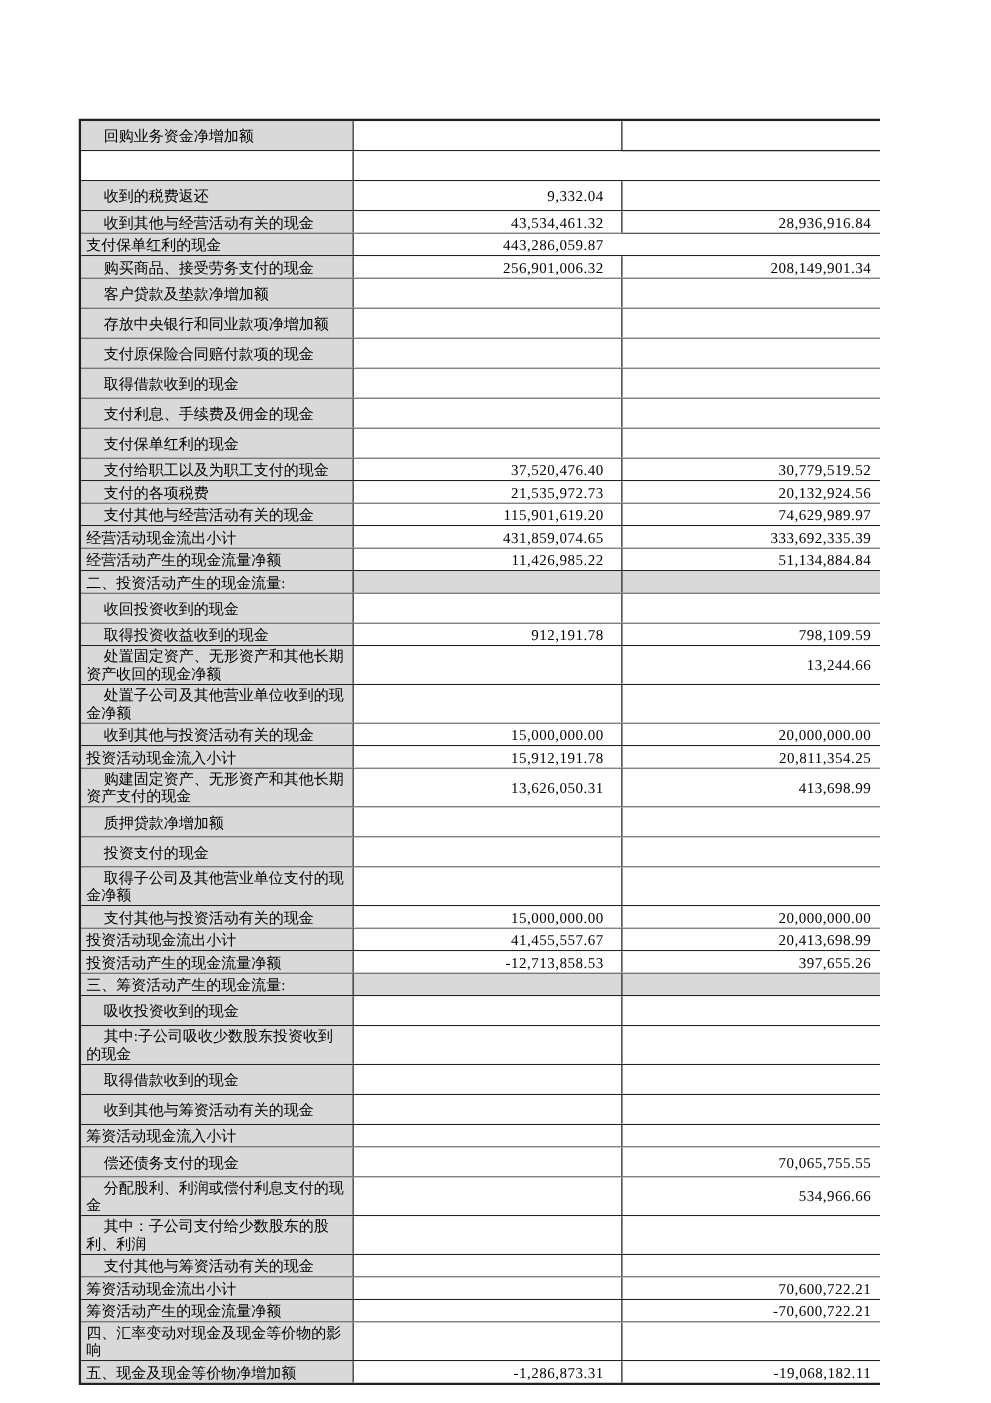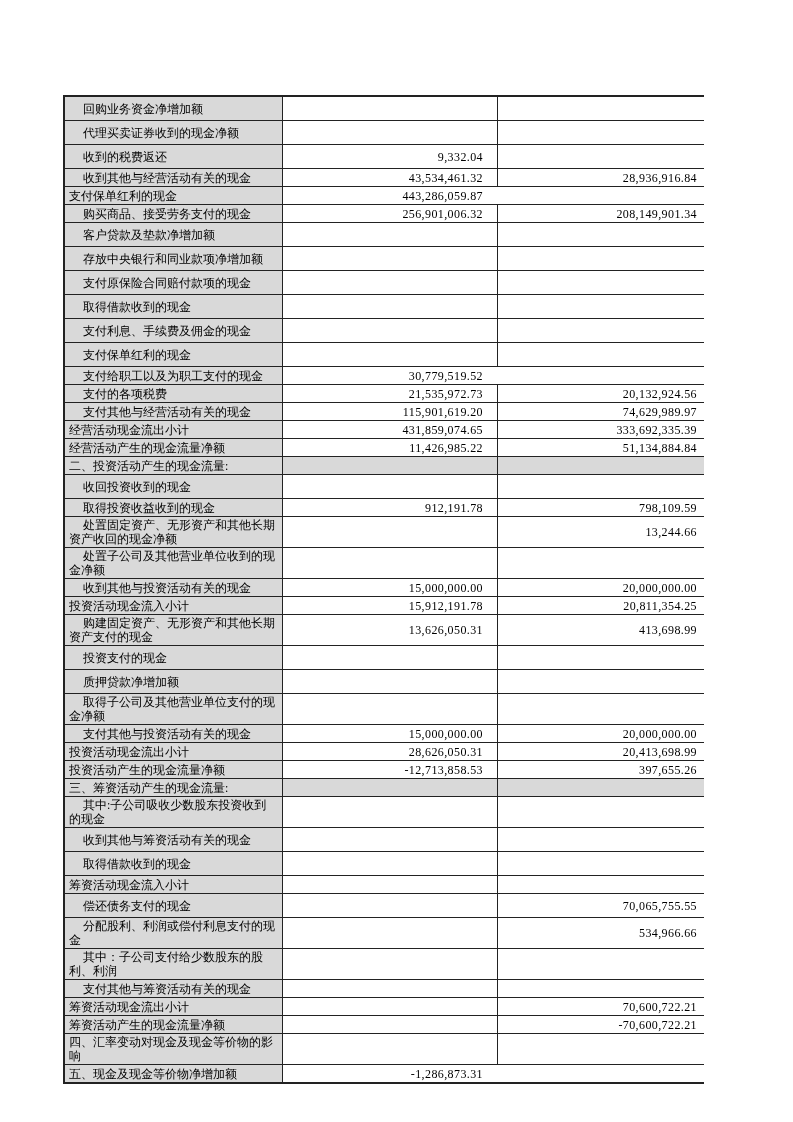--- a/index.html
+++ b/index.html
@@ -79,23 +79,20 @@
 <div class="page">
   <div class="fin-table" id="table-host">
       <div class="row tall">
         <div class="cell label-cell indent v-center">
           <span class="label-text">回购业务资金净增加额</span>
         </div>
         <div class="cell amount-cell"></div>
         <div class="cell amount-cell"></div>
       </div>
       <div class="row tall">
-        <div class="cell label-cell indent v-center">
-          <span class="label-text">代理买卖证券收到的现金净额</span>
-        </div>
         <div class="cell amount-cell"></div>
         <div class="cell amount-cell"></div>
       </div>
       <div class="row tall">
         <div class="cell label-cell indent v-center">
           <span class="label-text">收到的税费返还</span>
         </div>
         <div class="cell amount-cell">9,332.04</div>
         <div class="cell amount-cell"></div>
       </div>
@@ -158,20 +155,21 @@
         <div class="cell label-cell indent v-center">
           <span class="label-text">支付保单红利的现金</span>
         </div>
         <div class="cell amount-cell"></div>
         <div class="cell amount-cell"></div>
       </div>
       <div class="row">
         <div class="cell label-cell indent v-center">
           <span class="label-text">支付给职工以及为职工支付的现金</span>
         </div>
+        <div class="cell amount-cell">37,520,476.40</div>
         <div class="cell amount-cell">30,779,519.52</div>
       </div>
       <div class="row">
         <div class="cell label-cell indent v-center">
           <span class="label-text">支付的各项税费</span>
         </div>
         <div class="cell amount-cell">21,535,972.73</div>
         <div class="cell amount-cell">20,132,924.56</div>
       </div>
       <div class="row">
@@ -246,28 +244,28 @@
       </div>
       <div class="row">
         <div class="cell label-cell indent">
           <span class="label-text">购建固定资产、无形资产和其他长期资产支付的现金</span>
         </div>
         <div class="cell amount-cell">13,626,050.31</div>
         <div class="cell amount-cell">413,698.99</div>
       </div>
       <div class="row tall">
         <div class="cell label-cell indent v-center">
+          <span class="label-text">质押贷款净增加额</span>
+        </div>
+        <div class="cell amount-cell"></div>
+        <div class="cell amount-cell"></div>
+      </div>
+      <div class="row tall">
+        <div class="cell label-cell indent v-center">
           <span class="label-text">投资支付的现金</span>
-        </div>
-        <div class="cell amount-cell"></div>
-        <div class="cell amount-cell"></div>
-      </div>
-      <div class="row tall">
-        <div class="cell label-cell indent v-center">
-          <span class="label-text">质押贷款净增加额</span>
         </div>
         <div class="cell amount-cell"></div>
         <div class="cell amount-cell"></div>
       </div>
       <div class="row">
         <div class="cell label-cell indent">
           <span class="label-text">取得子公司及其他营业单位支付的现金净额</span>
         </div>
         <div class="cell amount-cell"></div>
         <div class="cell amount-cell"></div>
@@ -276,54 +274,61 @@
         <div class="cell label-cell indent v-center">
           <span class="label-text">支付其他与投资活动有关的现金</span>
         </div>
         <div class="cell amount-cell">15,000,000.00</div>
         <div class="cell amount-cell">20,000,000.00</div>
       </div>
       <div class="row">
         <div class="cell label-cell v-center">
           <span class="label-text">投资活动现金流出小计</span>
         </div>
-        <div class="cell amount-cell">28,626,050.31</div>
+        <div class="cell amount-cell">41,455,557.67</div>
         <div class="cell amount-cell">20,413,698.99</div>
       </div>
       <div class="row">
         <div class="cell label-cell v-center">
           <span class="label-text">投资活动产生的现金流量净额</span>
         </div>
         <div class="cell amount-cell">-12,713,858.53</div>
         <div class="cell amount-cell">397,655.26</div>
       </div>
       <div class="row section">
         <div class="cell label-cell v-center">
           <span class="label-text">三、筹资活动产生的现金流量:</span>
         </div>
         <div class="cell amount-cell"></div>
         <div class="cell amount-cell"></div>
       </div>
+      <div class="row tall">
+        <div class="cell label-cell indent v-center">
+          <span class="label-text">吸收投资收到的现金</span>
+        </div>
+        <div class="cell amount-cell"></div>
+        <div class="cell amount-cell"></div>
+      </div>
       <div class="row">
         <div class="cell label-cell indent">
           <span class="label-text">其中:子公司吸收少数股东投资收到的现金</span>
         </div>
         <div class="cell amount-cell"></div>
         <div class="cell amount-cell"></div>
       </div>
       <div class="row tall">
         <div class="cell label-cell indent v-center">
+          <span class="label-text">取得借款收到的现金</span>
+        </div>
+        <div class="cell amount-cell"></div>
+        <div class="cell amount-cell"></div>
+      </div>
+      <div class="row tall">
+        <div class="cell label-cell indent v-center">
           <span class="label-text">收到其他与筹资活动有关的现金</span>
-        </div>
-        <div class="cell amount-cell"></div>
-        <div class="cell amount-cell"></div>
-      </div>
-      <div class="row tall">
-        <div class="cell label-cell indent v-center">
-          <span class="label-text">取得借款收到的现金</span>
         </div>
         <div class="cell amount-cell"></div>
         <div class="cell amount-cell"></div>
       </div>
       <div class="row">
         <div class="cell label-cell v-center">
           <span class="label-text">筹资活动现金流入小计</span>
         </div>
         <div class="cell amount-cell"></div>
         <div class="cell amount-cell"></div>
@@ -375,15 +380,16 @@
           <span class="label-text">四、汇率变动对现金及现金等价物的影响</span>
         </div>
         <div class="cell amount-cell"></div>
         <div class="cell amount-cell"></div>
       </div>
       <div class="row">
         <div class="cell label-cell v-center">
           <span class="label-text">五、现金及现金等价物净增加额</span>
         </div>
         <div class="cell amount-cell">-1,286,873.31</div>
+        <div class="cell amount-cell">-19,068,182.11</div>
       </div>
     </div>
 </div>
 
 </body></html>

